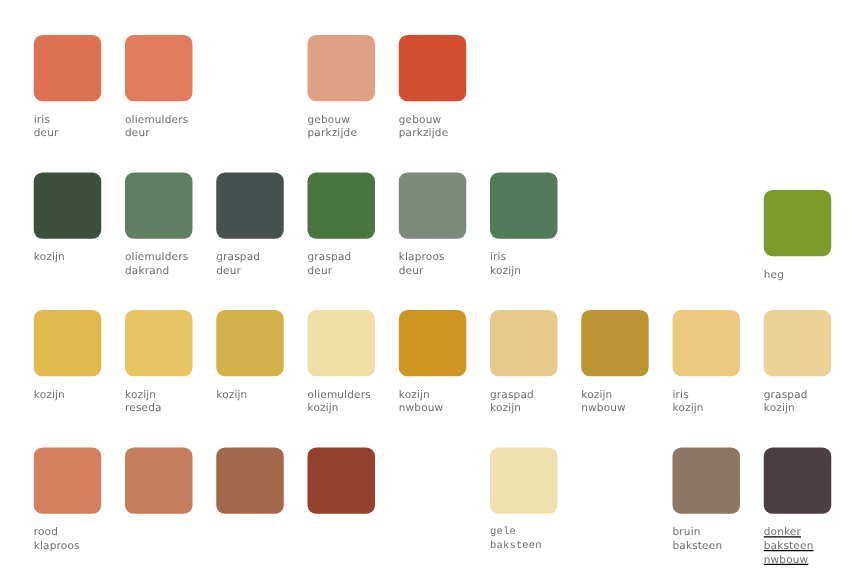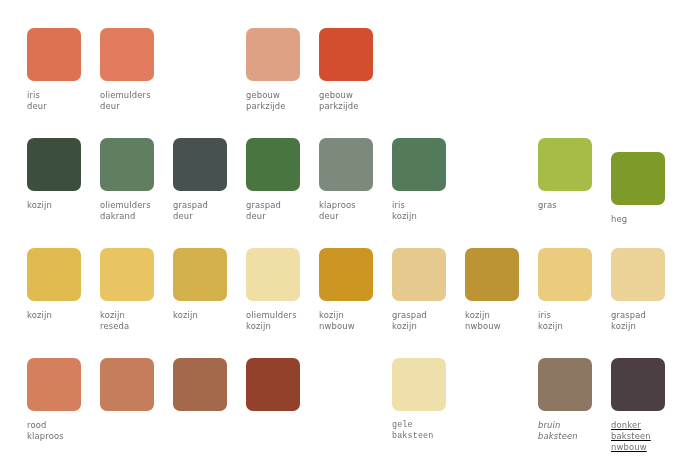--- a/index.html
+++ b/index.html
@@ -109,24 +109,20 @@
         <div class="swatch-chip" style="width: 54px; height: 53px; border-radius: 7px; background: rgb(124, 138, 124);"></div>
         <div class="swatch-label" style="color: rgb(110, 110, 110);">klaproos
 deur</div>
       </div>
       <div class="swatch-cell" style="left: 392px;">
         <div class="swatch-chip" style="width: 54px; height: 53px; border-radius: 7px; background: rgb(83, 123, 91);"></div>
         <div class="swatch-label" style="color: rgb(110, 110, 110);">iris
 kozijn</div>
       </div>
       <div class="swatch-cell is-empty" style="left: 465px;"></div>
-      <div class="swatch-cell" style="left: 538px;">
-        <div class="swatch-chip" style="width: 54px; height: 53px; border-radius: 7px; background: rgb(165, 188, 71);"></div>
-        <div class="swatch-label" style="color: rgb(110, 110, 110);">gras</div>
-      </div>
       <div class="swatch-cell" style="left: 611px; margin-top: 14px;">
         <div class="swatch-chip" style="width: 54px; height: 53px; border-radius: 7px; background: rgb(126, 154, 40);"></div>
         <div class="swatch-label" style="color: rgb(110, 110, 110);">heg</div>
       </div>
     </div>
     <div class="palette-row" style="top: 248px;">
       <div class="swatch-cell" style="left: 27px;">
         <div class="swatch-chip" style="width: 54px; height: 53px; border-radius: 7px; background: rgb(224, 186, 79);"></div>
         <div class="swatch-label" style="color: rgb(110, 110, 110);">kozijn</div>
       </div>
@@ -190,21 +186,21 @@
       </div>
       <div class="swatch-cell is-empty" style="left: 319px;"></div>
       <div class="swatch-cell" style="left: 392px;">
         <div class="swatch-chip" style="width: 54px; height: 53px; border-radius: 7px; background: rgb(238, 223, 171);"></div>
         <div class="swatch-label" style="color: rgb(110, 110, 110); font-family: Liberation Mono, monospace;">gele
 baksteen</div>
       </div>
       <div class="swatch-cell is-empty" style="left: 465px;"></div>
       <div class="swatch-cell" style="left: 538px;">
         <div class="swatch-chip" style="width: 54px; height: 53px; border-radius: 7px; background: rgb(141, 118, 98);"></div>
-        <div class="swatch-label" style="color: rgb(110, 110, 110); font-style: italic;">bruin
+        <div class="swatch-label" style="color: rgb(110, 110, 110);">bruin
 baksteen</div>
       </div>
       <div class="swatch-cell" style="left: 611px; text-decoration: underline;">
         <div class="swatch-chip" style="width: 54px; height: 53px; border-radius: 7px; background: rgb(76, 63, 68);"></div>
         <div class="swatch-label" style="color: rgb(110, 110, 110);">donker
 baksteen
 nwbouw</div>
       </div>
     </div>
   </div>

